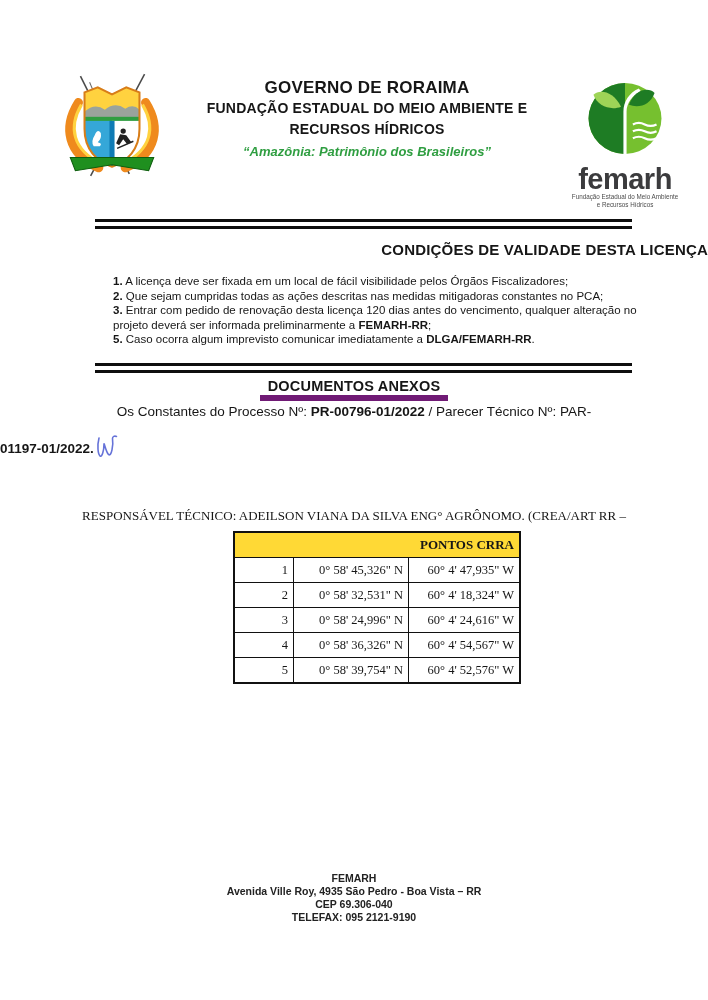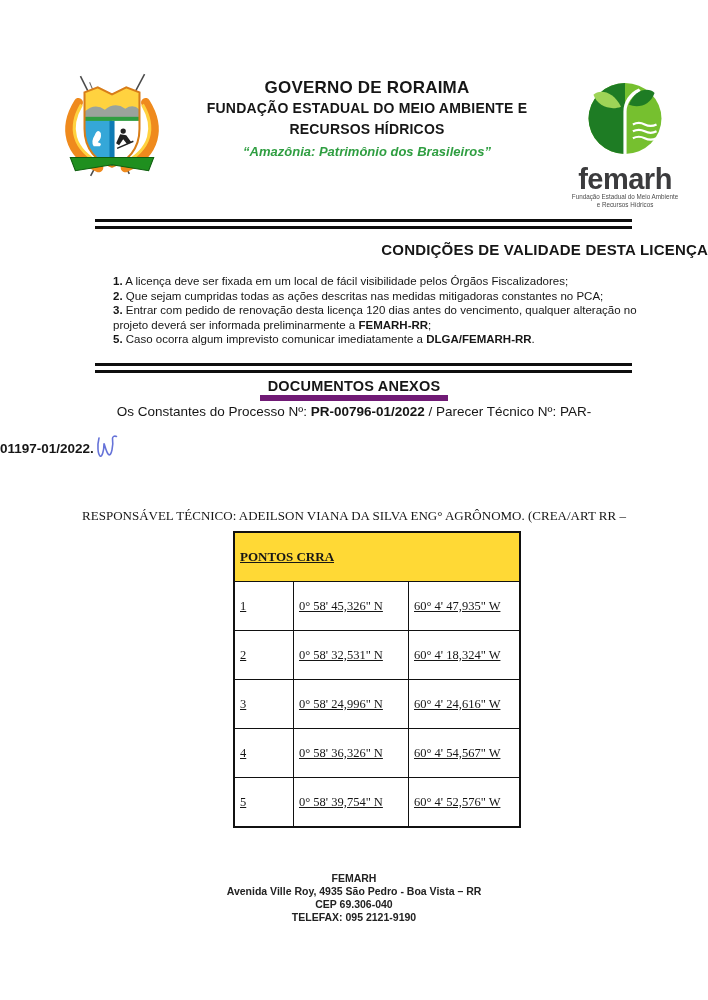--- a/index.html
+++ b/index.html
@@ -32,21 +32,21 @@
   .annex-title{display:inline-block;font-size:14.5px;font-weight:bold;border-bottom:6px solid #701a75;padding:0 8px 1px 8px;letter-spacing:.2px;}
   .annex-line1{position:absolute;left:0;top:404px;width:708px;text-align:center;font-size:13.5px;}
   .annex-line2{position:absolute;left:0;top:433px;width:708px;font-size:13.5px;}
   .annex-line2 svg{vertical-align:-8px;margin-left:2px;}
   
   .resp{position:absolute;left:0;top:474px;width:708px;text-align:center;
         font-family:"Liberation Serif",serif;font-weight:normal;font-size:13px;line-height:26px;margin-top:29px;}
   
   .pts-table{position:absolute;left:233px;top:531px;border-collapse:collapse;
              font-family:"Liberation Serif",serif;font-size:12.5px;border:2px solid #111;}
-  .pts-table td{border:1px solid #111;text-align:left;padding:16px 5px;height:16px;text-decoration:underline;}
+  .pts-table td{border:1px solid #111;text-align:right;padding:4px 5px;height:16px;}
   .pts-caption{font-weight:bold;font-size:13px;}
   .pts-head td{font-weight:bold;font-size:11.5px;}
   .col-vertice{width:48px;}
   .col-lat{width:104px;}
   .col-lon{width:100px;}
   
   .footer{position:absolute;left:0;top:872px;width:708px;text-align:center;
           font-size:10.5px;font-weight:bold;line-height:13px;color:#222;}
 </style>
 </head>

